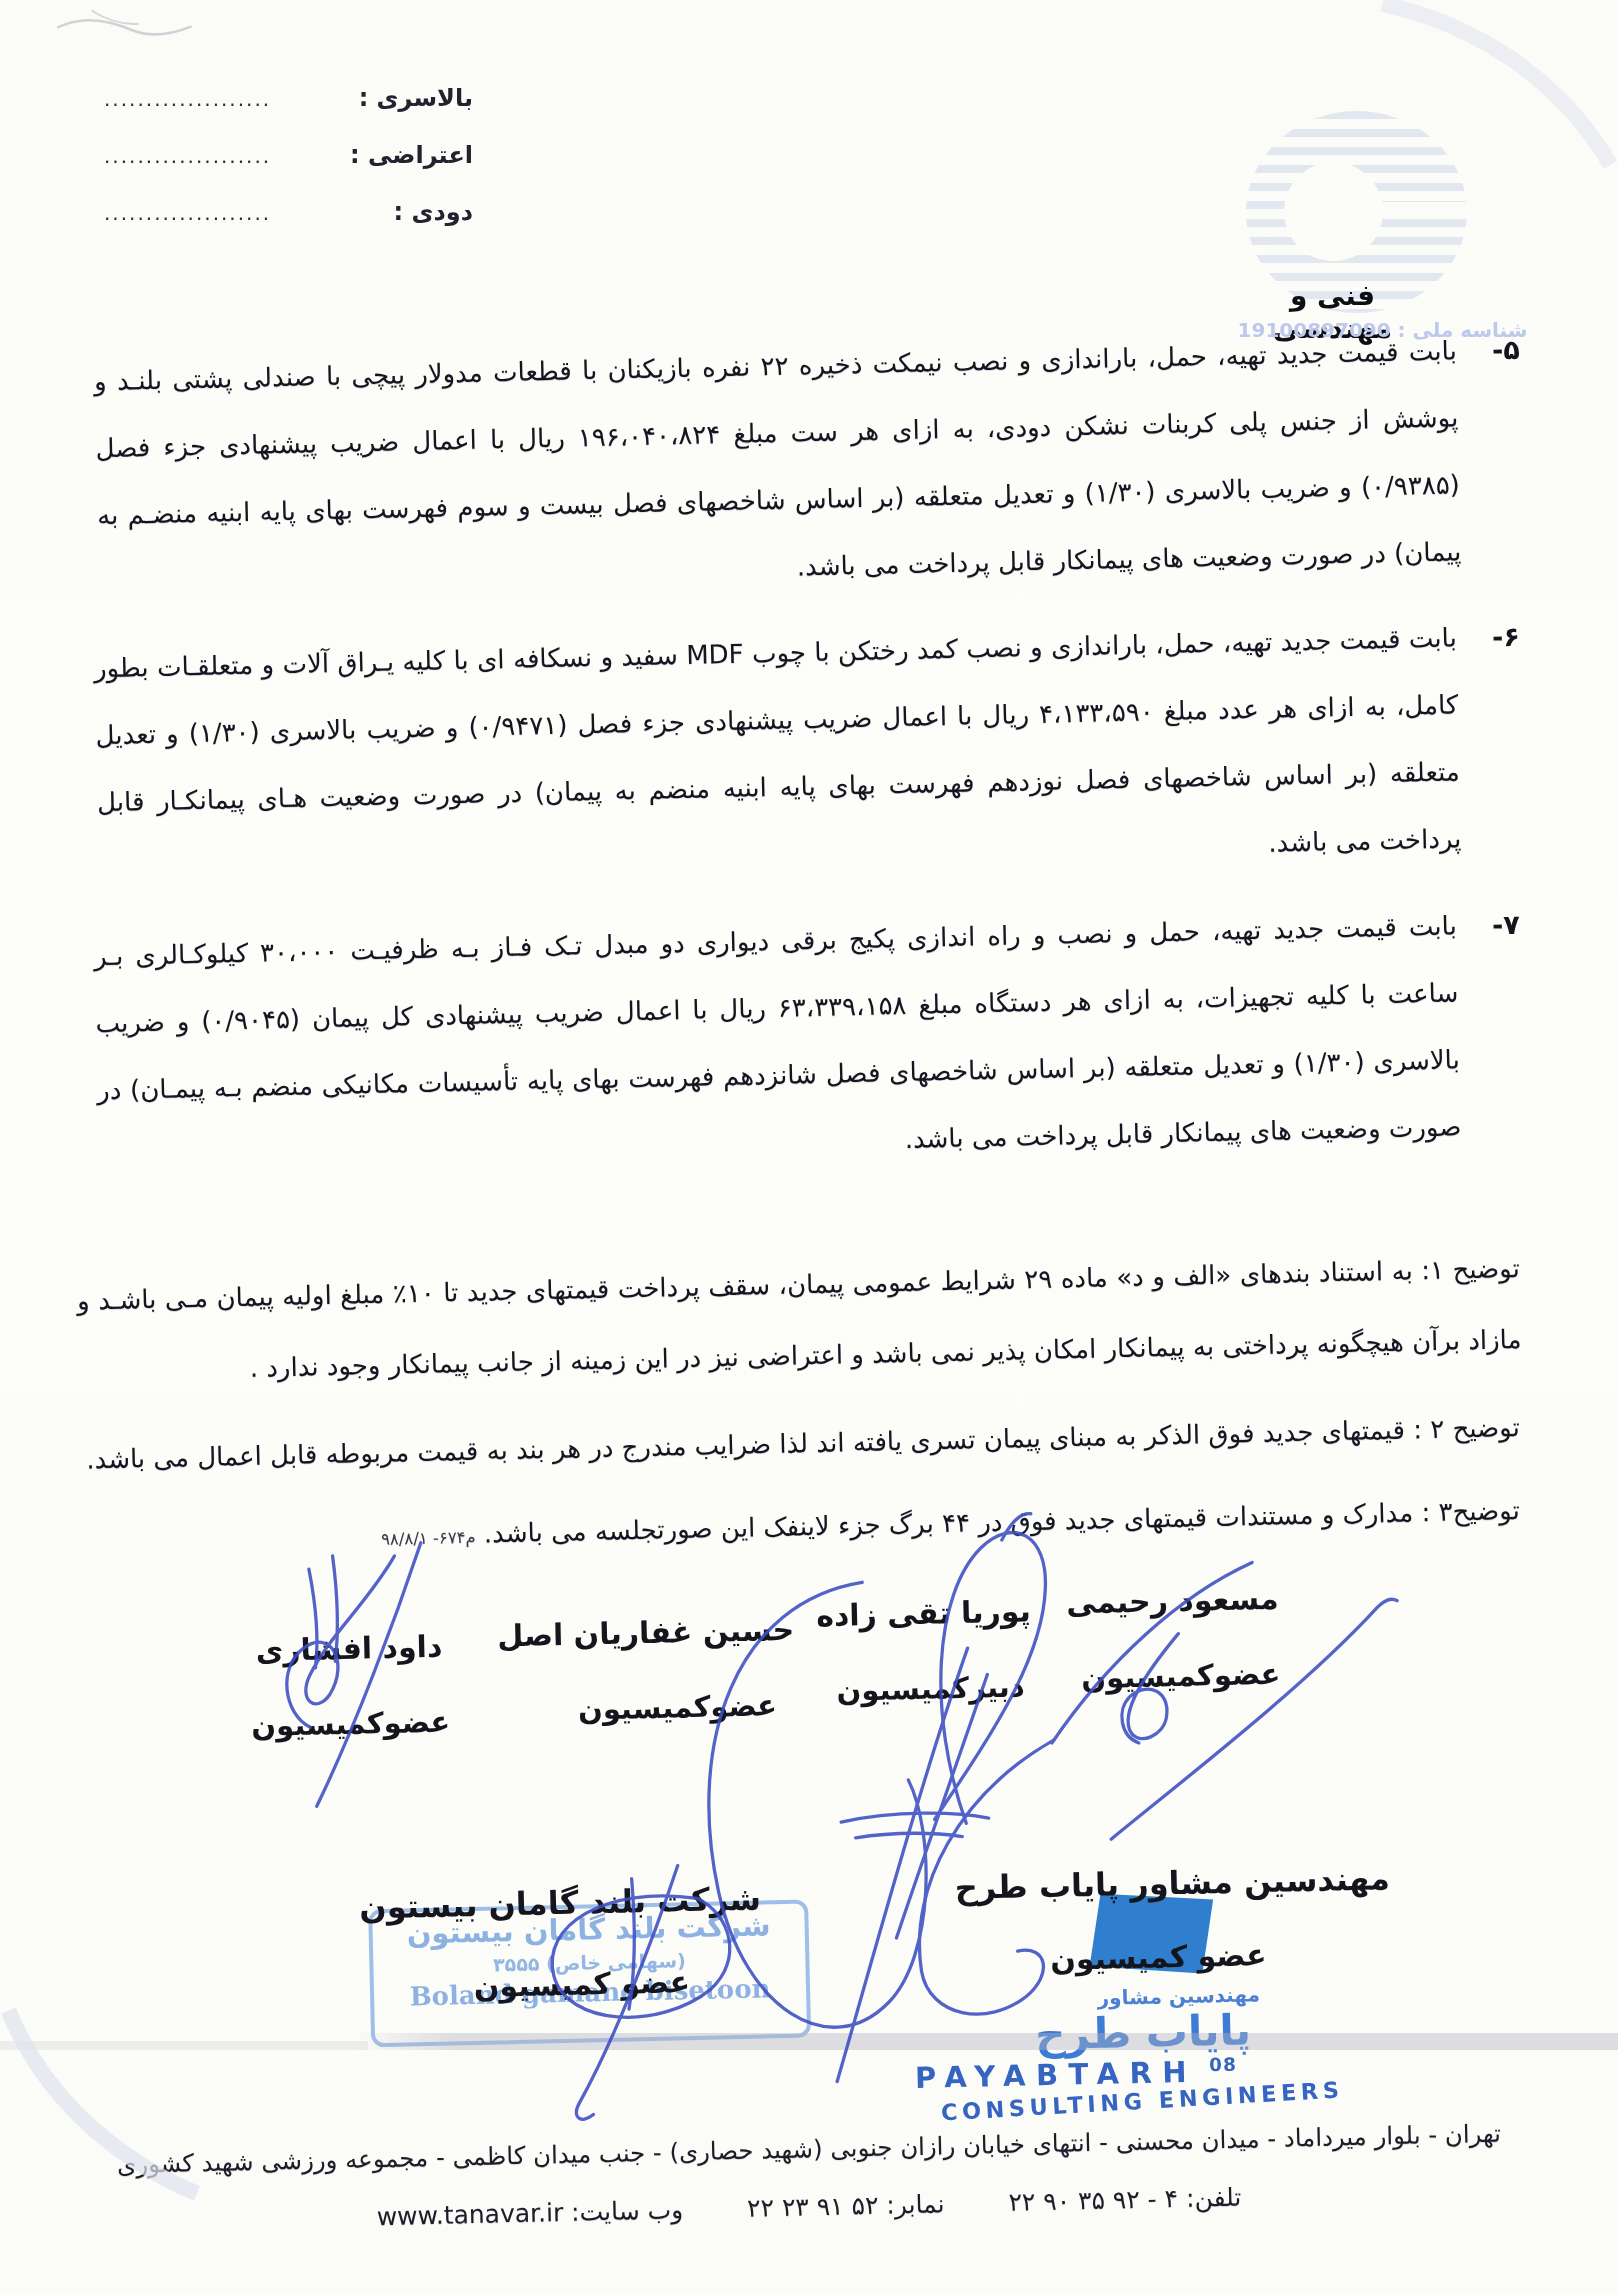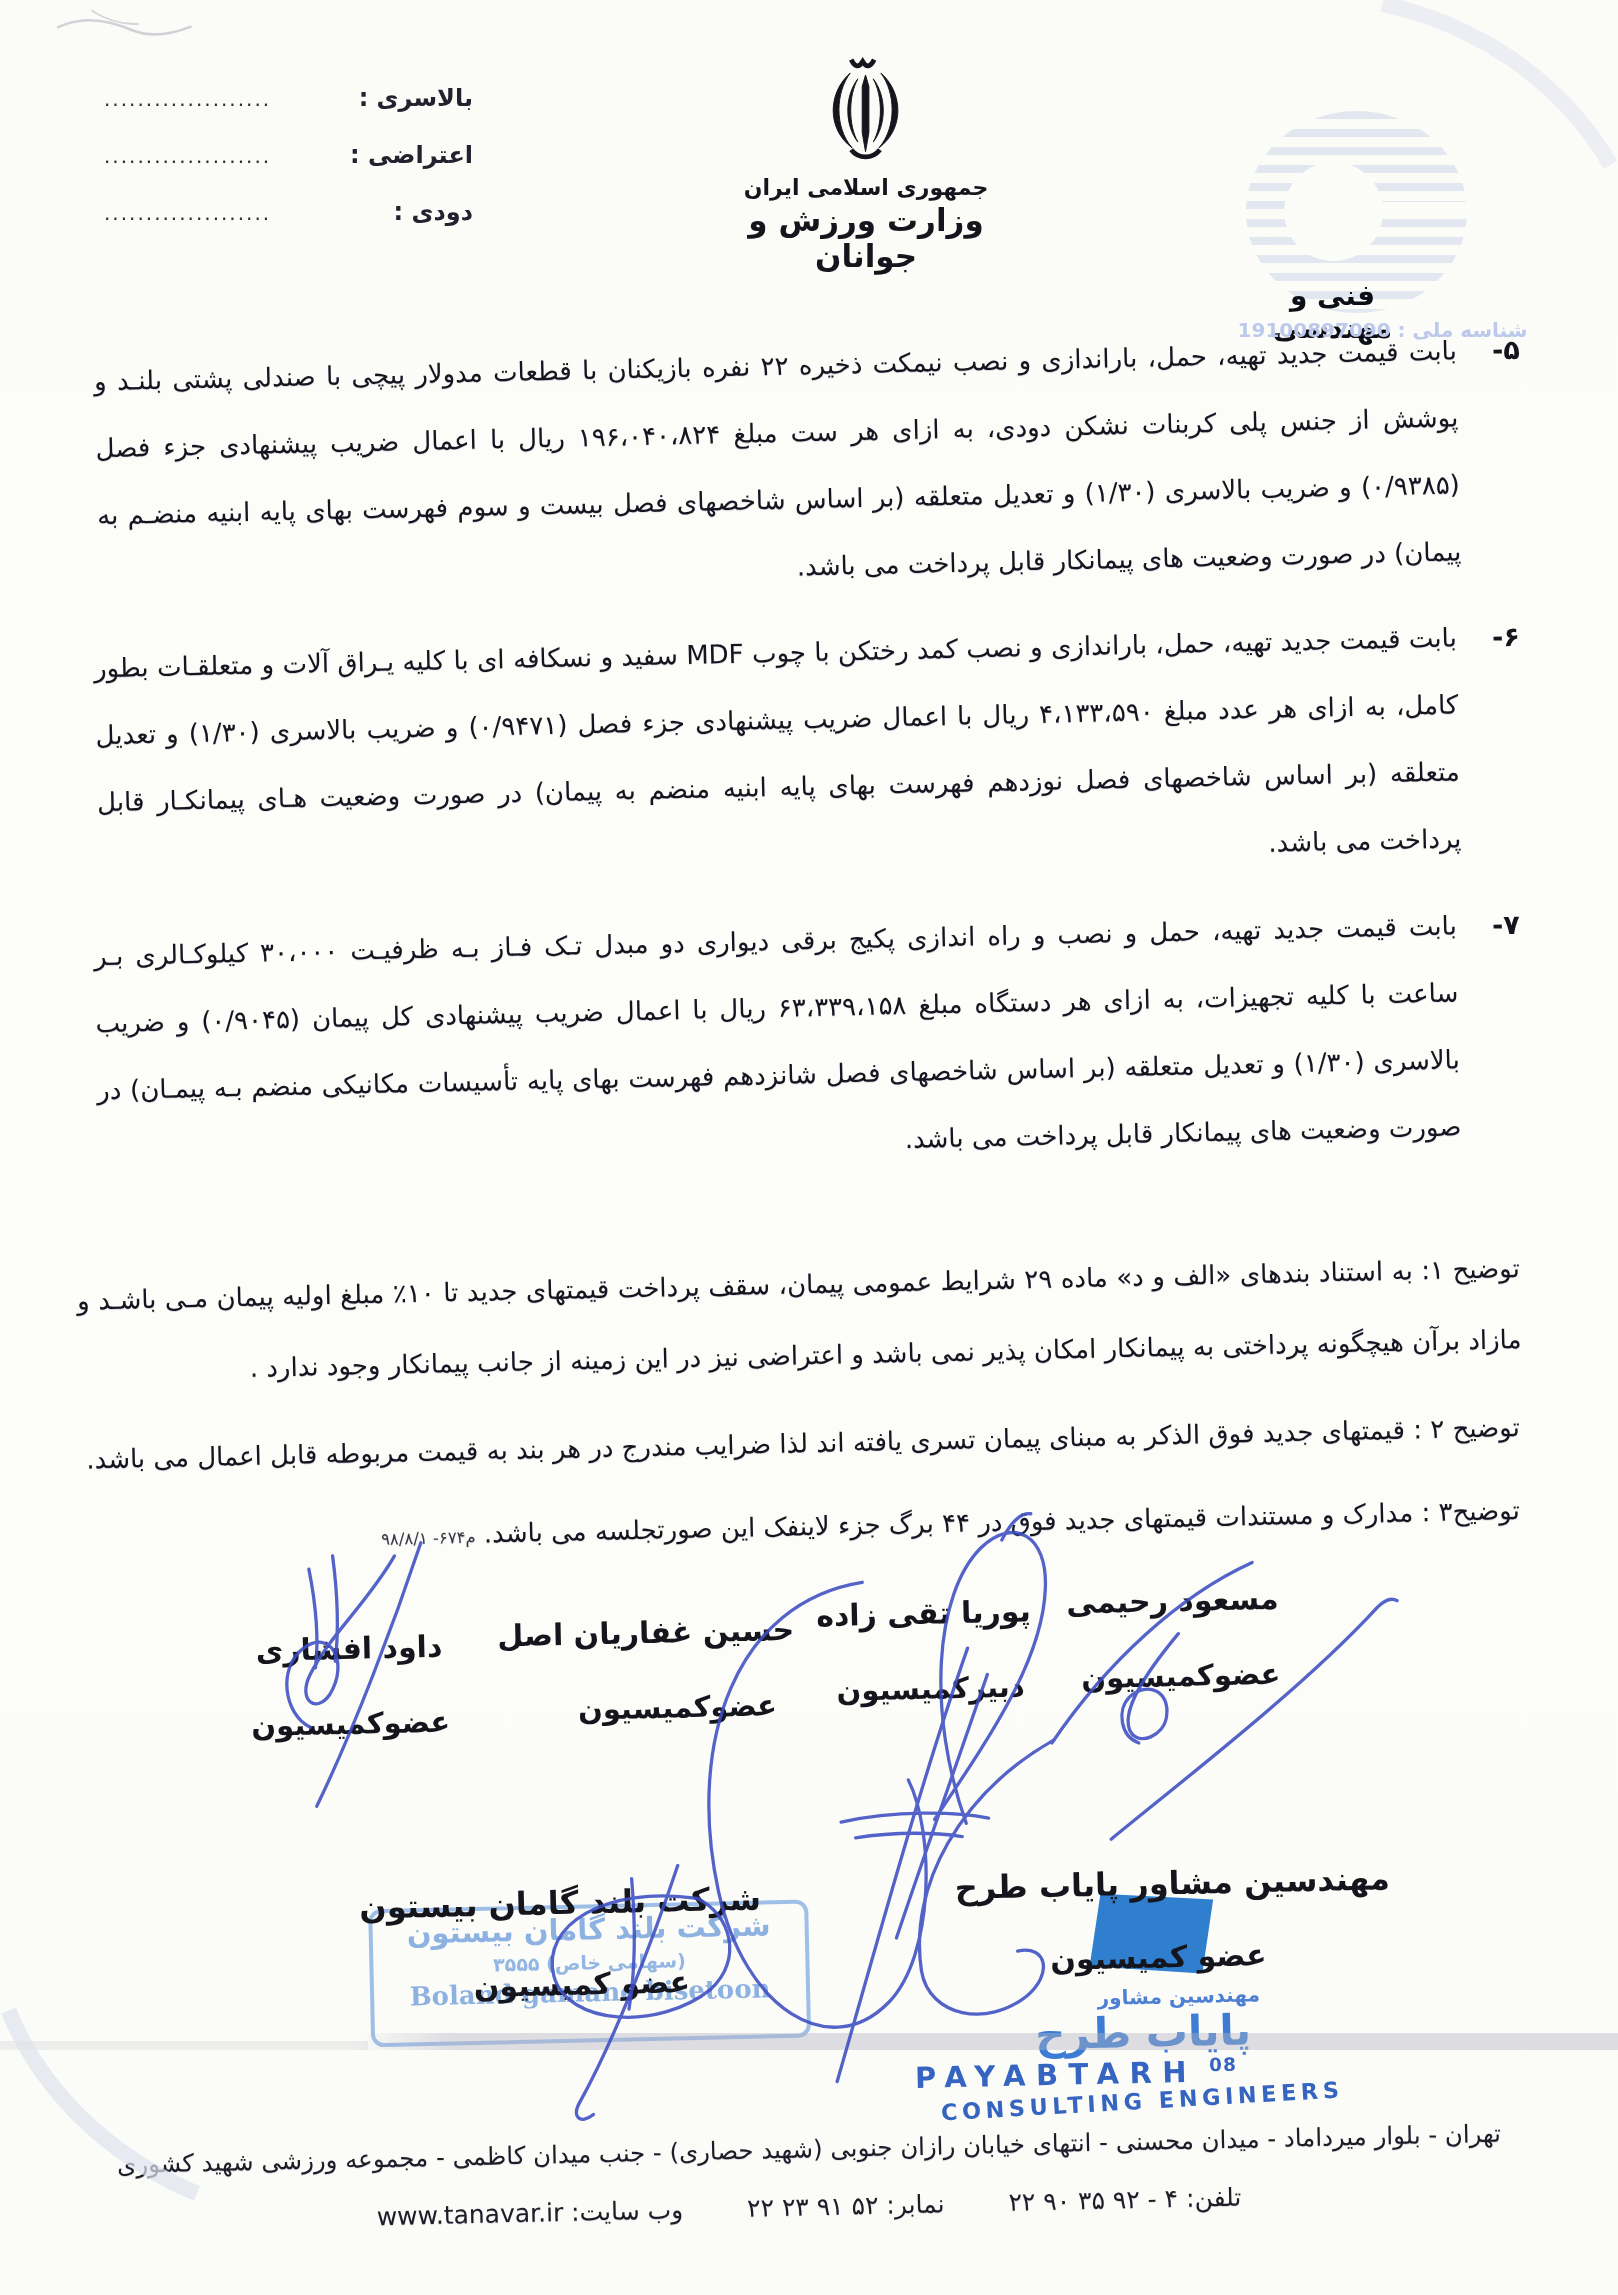--- a/index.html
+++ b/index.html
@@ -130,35 +130,20 @@
     <div class="fld">
       <span class="lbl">اعتراضی :</span>
       <span class="dots">....................</span>
     </div>
     <div class="fld">
       <span class="lbl">دودی :</span>
       <span class="dots">....................</span>
     </div>
   </div>
 
-  <div class="emblemblk">
-    <svg width="115" height="125" viewBox="0 0 120 124">
-      <g fill="#15151d" stroke="#15151d">
-        <path d="M44 10 Q50 22 56 12 Q62 22 68 10" fill="none" stroke-width="5"></path>
-        <path d="M59 26 L62.5 38 L62.5 86 L59 106 L55.5 86 L55.5 38 Z" stroke-width="1"></path>
-        <path d="M51 30 C37 48 37 78 51 96 C41 78 41 48 51 30 Z" stroke-width="1"></path>
-        <path d="M43 24 C20 44 18 82 45 102 C26 80 28 44 43 24 Z" stroke-width="1"></path>
-        <path d="M67 30 C81 48 81 78 67 96 C77 78 77 48 67 30 Z" stroke-width="1"></path>
-        <path d="M75 24 C98 44 100 82 73 102 C92 80 90 44 75 24 Z" stroke-width="1"></path>
-        <path d="M44 104 C52 114 66 114 74 104" fill="none" stroke-width="5"></path>
-      </g>
-    </svg>
-    <div class="republic">جمهوری اسلامی ایران</div>
-    <div class="ministry">وزارت ورزش و جوانان</div>
-  </div>
 
   <div class="wmcircle"></div>
   <div class="department">فنی و مهندسی</div>
   <div class="national-id">شناسه ملی : 19100897090</div>
 
   <div class="item skew" style="top:316px">
     <span class="num">۵-</span>
     <div class="itxt">بابت قیمت جدید تهیه، حمل، باراندازی و نصب نیمکت ذخیره ۲۲ نفره بازیکنان با قطعات مدولار پیچی با صندلی پشتی بلنـد و پوشش از جنس پلی کربنات نشکن دودی، به ازای هر ست مبلغ ۱۹۶،۰۴۰،۸۲۴ ریال با اعمال ضریب پیشنهادی جزء فصل (۰/۹۳۸۵) و ضریب بالاسری (۱/۳۰) و تعدیل متعلقه (بر اساس شاخصهای فصل بیست و سوم فهرست بهای پایه ابنیه منضـم به پیمان) در صورت وضعیت های پیمانکار قابل پرداخت می باشد.</div>
   </div>
   <div class="item skew" style="top:603px">

